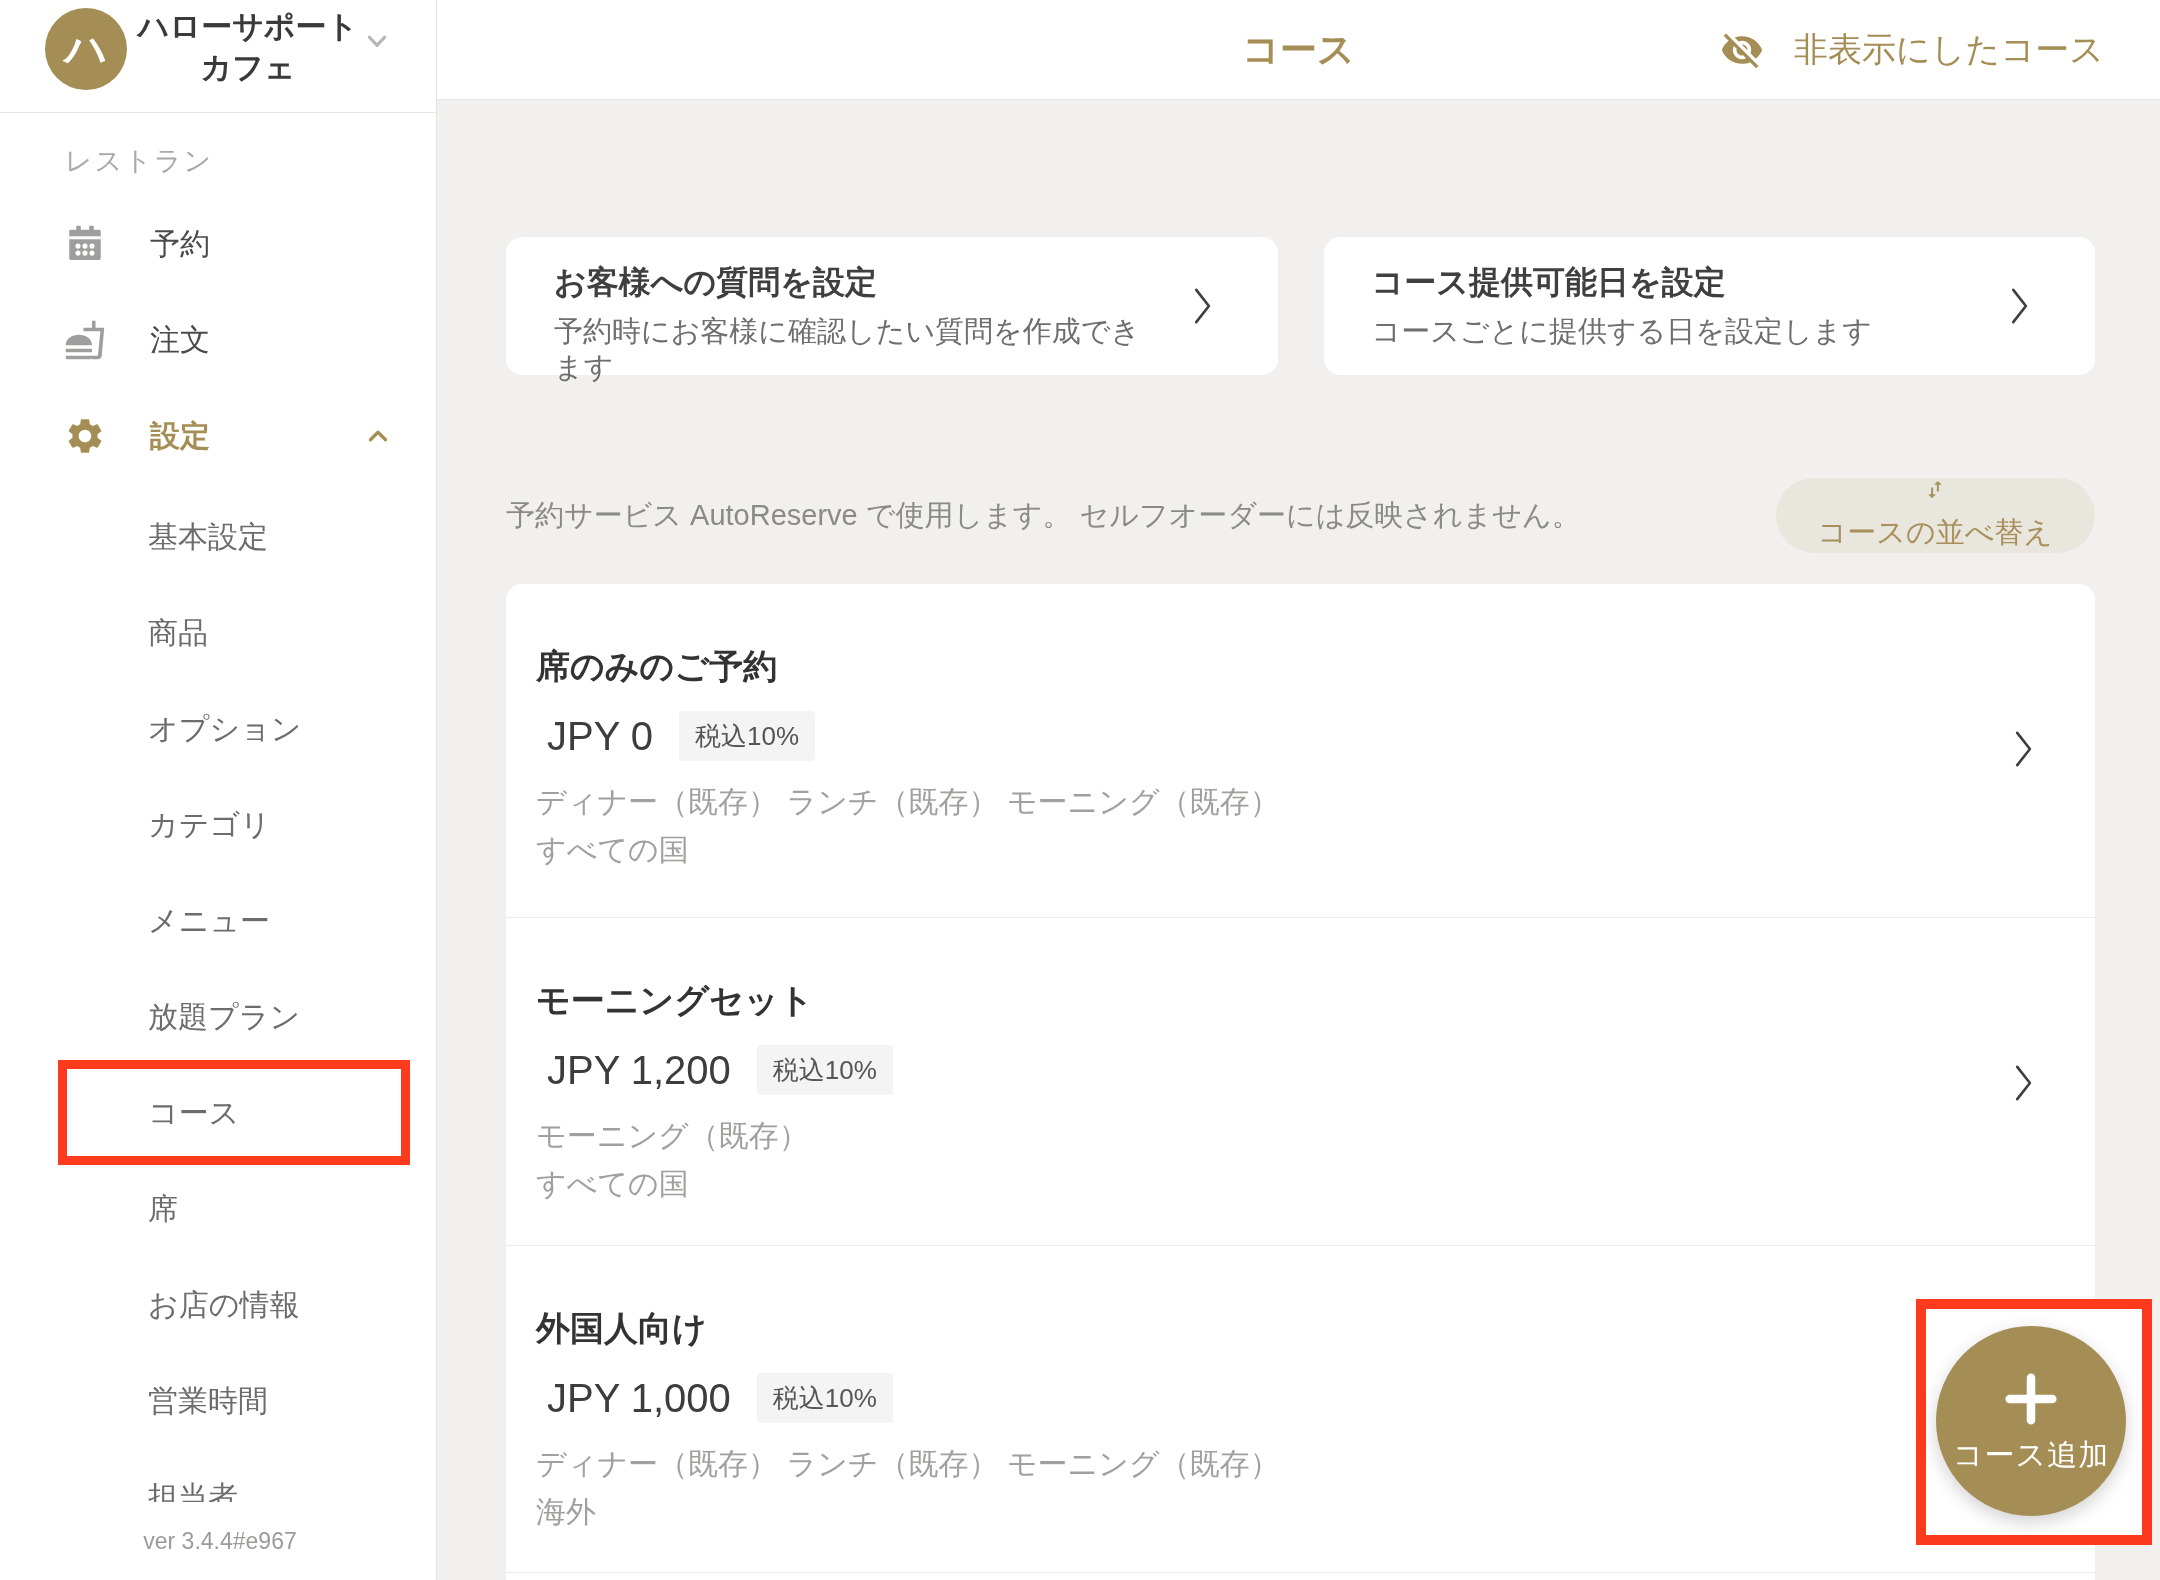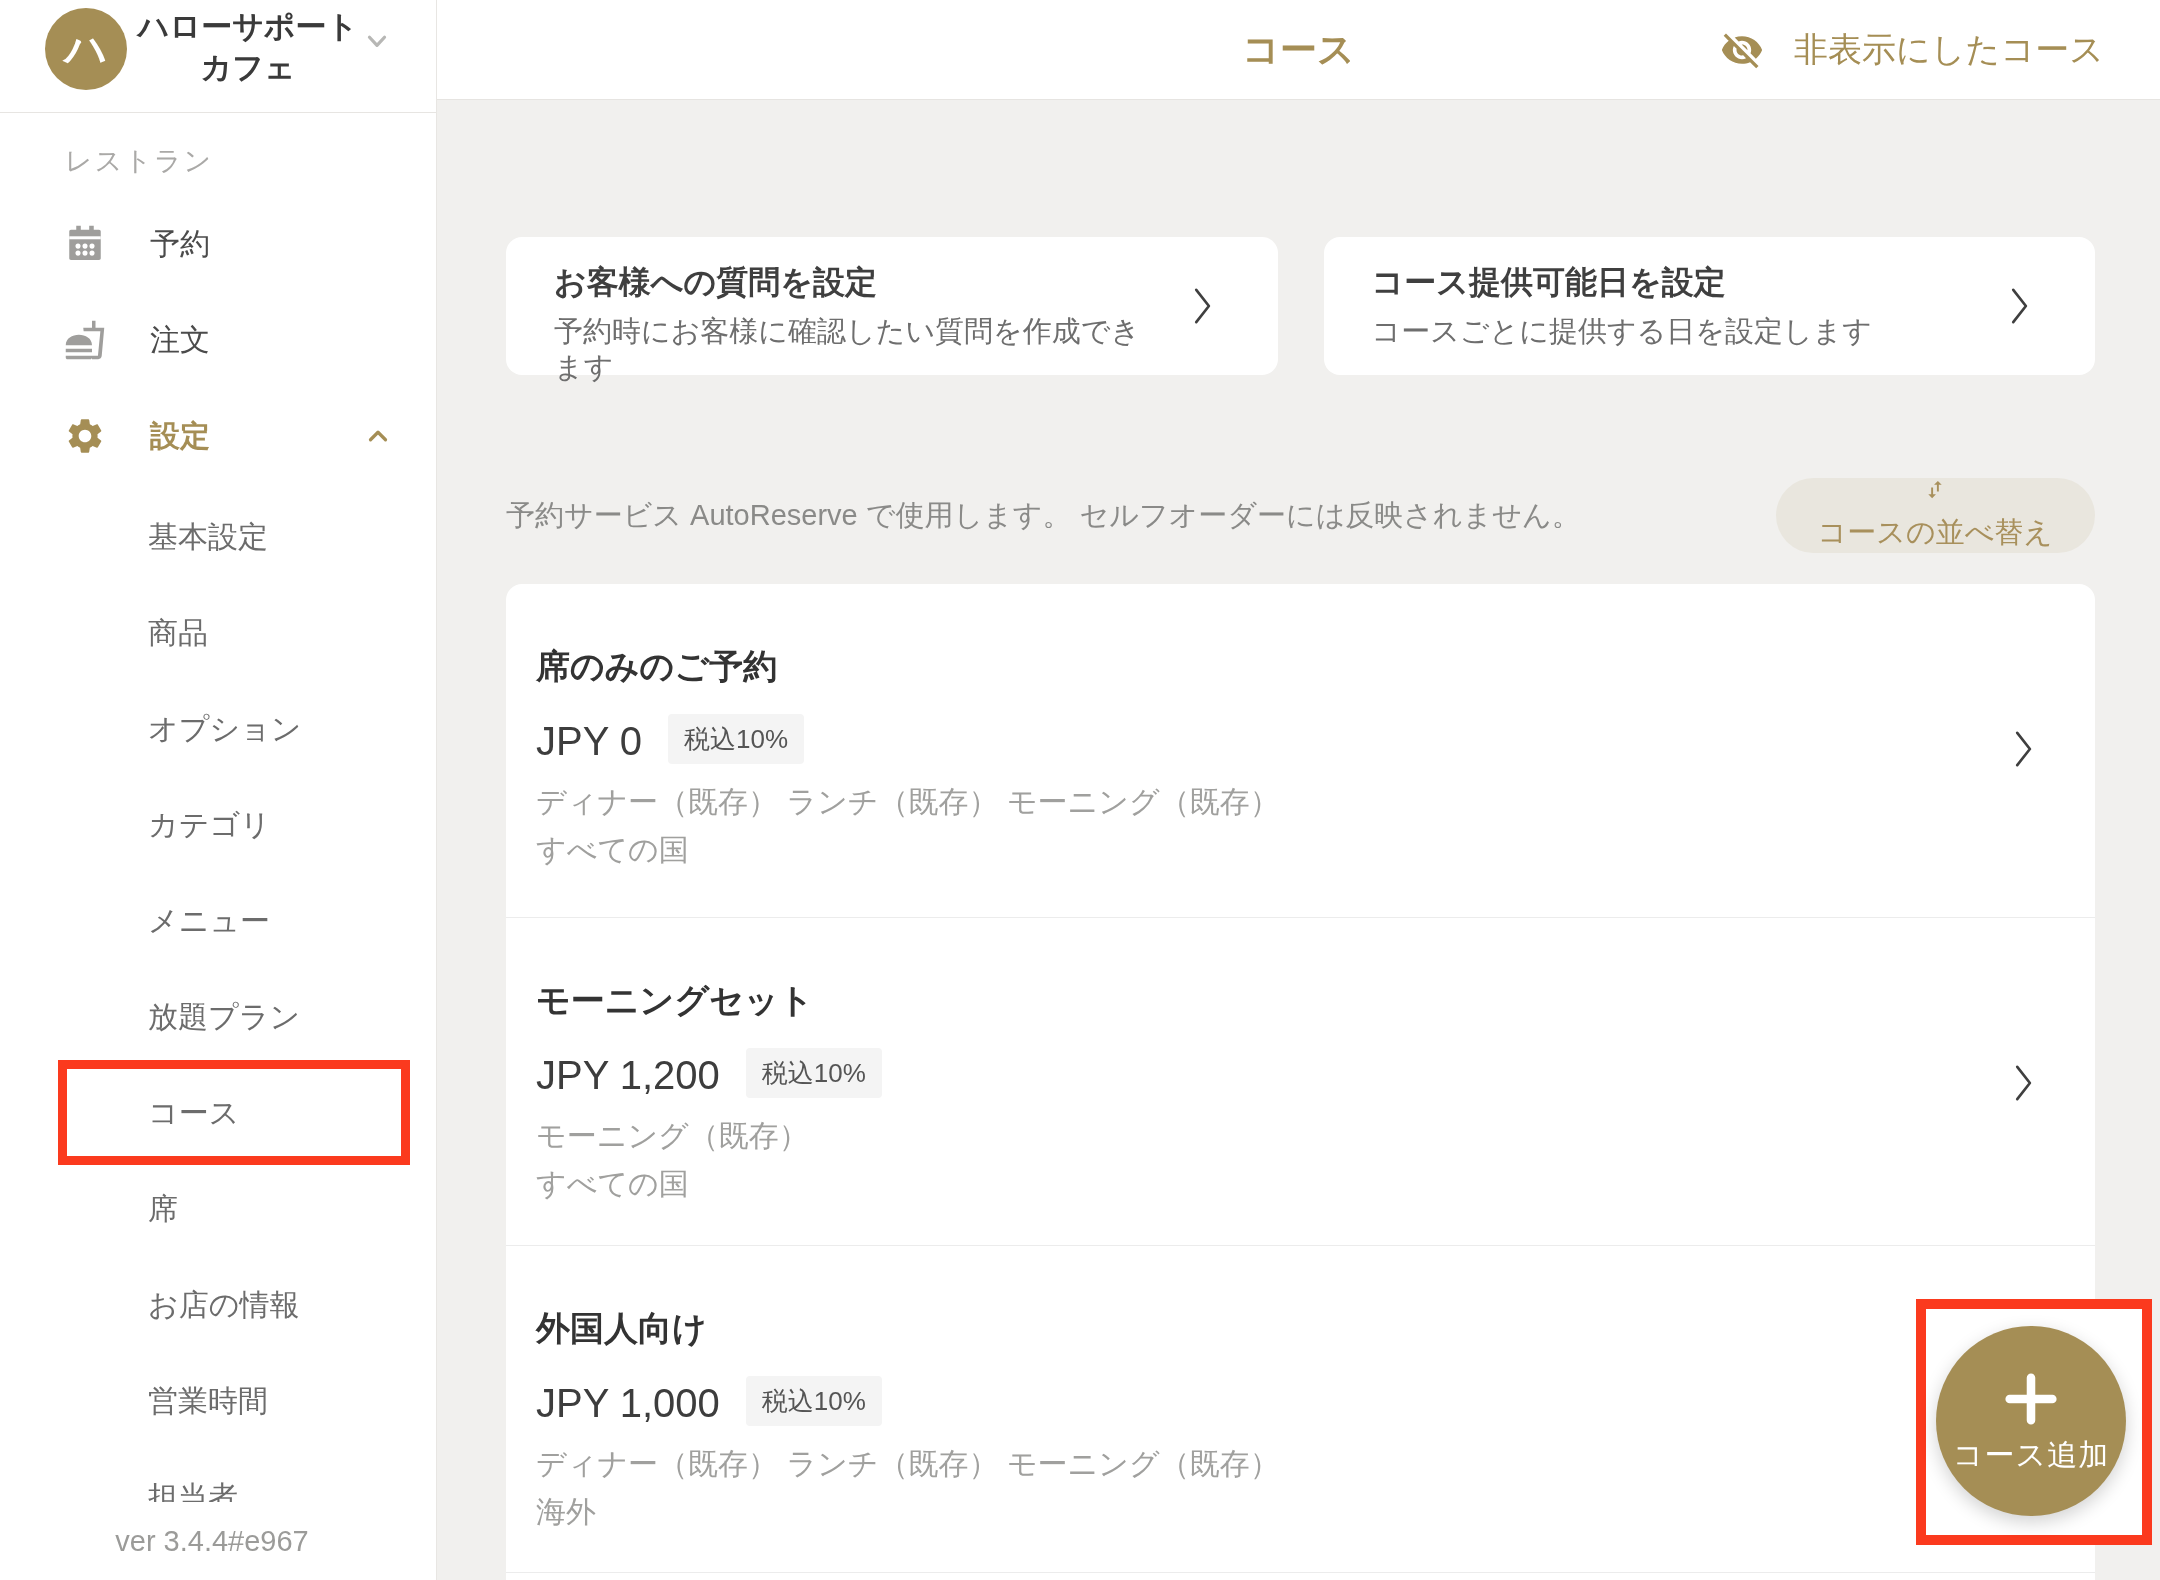--- a/index.html
+++ b/index.html
@@ -62,24 +62,24 @@
   .nav-collapse { position:absolute; right:44px; top:33px; width:30px; height:30px; }
 
   .sub-list { position:absolute; left:0; top:489px; width:437px; }
   .sub-item {
     height:96px; display:flex; align-items:center;
     cursor:pointer;
   }
   .sub-label { margin-left:148px; font-size:30px; color:#6c6c6c; }
 
   .version-bar {
-    position:absolute; left:0; top:1502px; width:424px; height:78px;
+    position:absolute; left:8px; top:1502px; width:424px; height:78px;
     background:#ffffff; z-index:4;
     display:flex; align-items:center; justify-content:center;
-    font-size:29px; color:#9b9b99;
+    font-size:23px; color:#9b9b99;
   }
 
   .annotation-sidebar {
     position:absolute; left:58px; top:1060px;
     width:352px; height:105px;
     border:9px solid #fb3a1e;
     z-index:5; pointer-events:none;
   }
 
   
@@ -133,21 +133,21 @@
   .course-card {
     margin-top:31px; height:996px;
     background:#fff; border-radius:16px 16px 0 0;
     overflow:hidden;
   }
   .course-row { position:relative; padding:62px 120px 0 30px; cursor:pointer; }
   .course-row.r1 { height:334px; border-bottom:1px solid #ececec; }
   .course-row.r2 { height:328px; border-bottom:1px solid #ececec; }
   .course-row.r3 { height:327px; border-bottom:1px solid #ececec; }
   .course-title { font-size:34px; line-height:40px; font-weight:700; color:#333; }
-  .price-line { display:flex; align-items:flex-end; margin-top:22px; height:56px; }
+  .price-line { display:flex; align-items:center; margin-top:22px; height:56px;margin-left:11px; }
   .price { font-size:40px; color:#3d3d3d; }
   .tax-badge {
     margin-left:26px; height:50px;
     background:#f4f4f4; color:#555;
     font-size:26px; border-radius:4px;
     display:flex; align-items:center; padding:0 16px;
   }
   .course-tags { margin-top:22px; font-size:30px; line-height:32px; color:#a0a09e; }
   .course-region { margin-top:16px; font-size:30px; line-height:32px; color:#a0a09e; }
   .row-chevron { position:absolute; right:58px; top:142px; width:28px; height:46px; }

